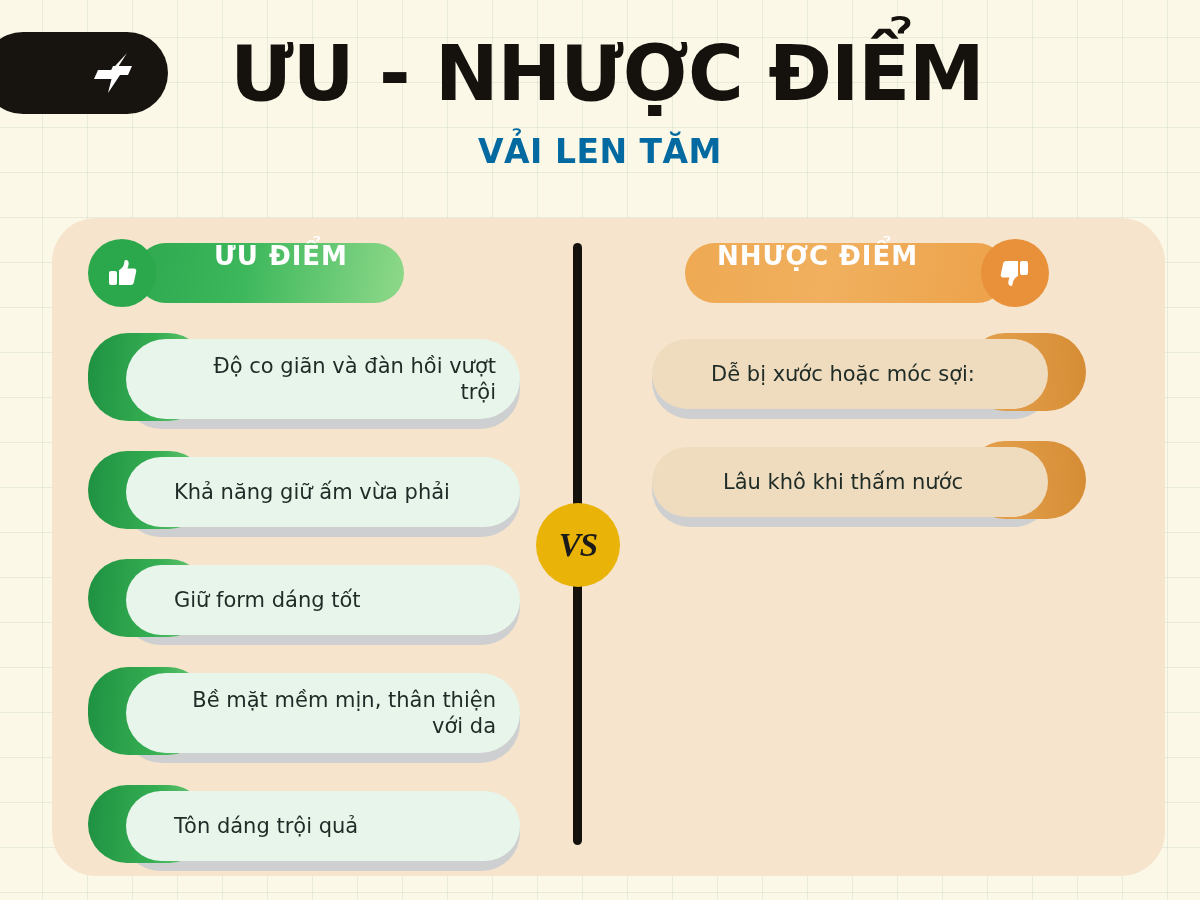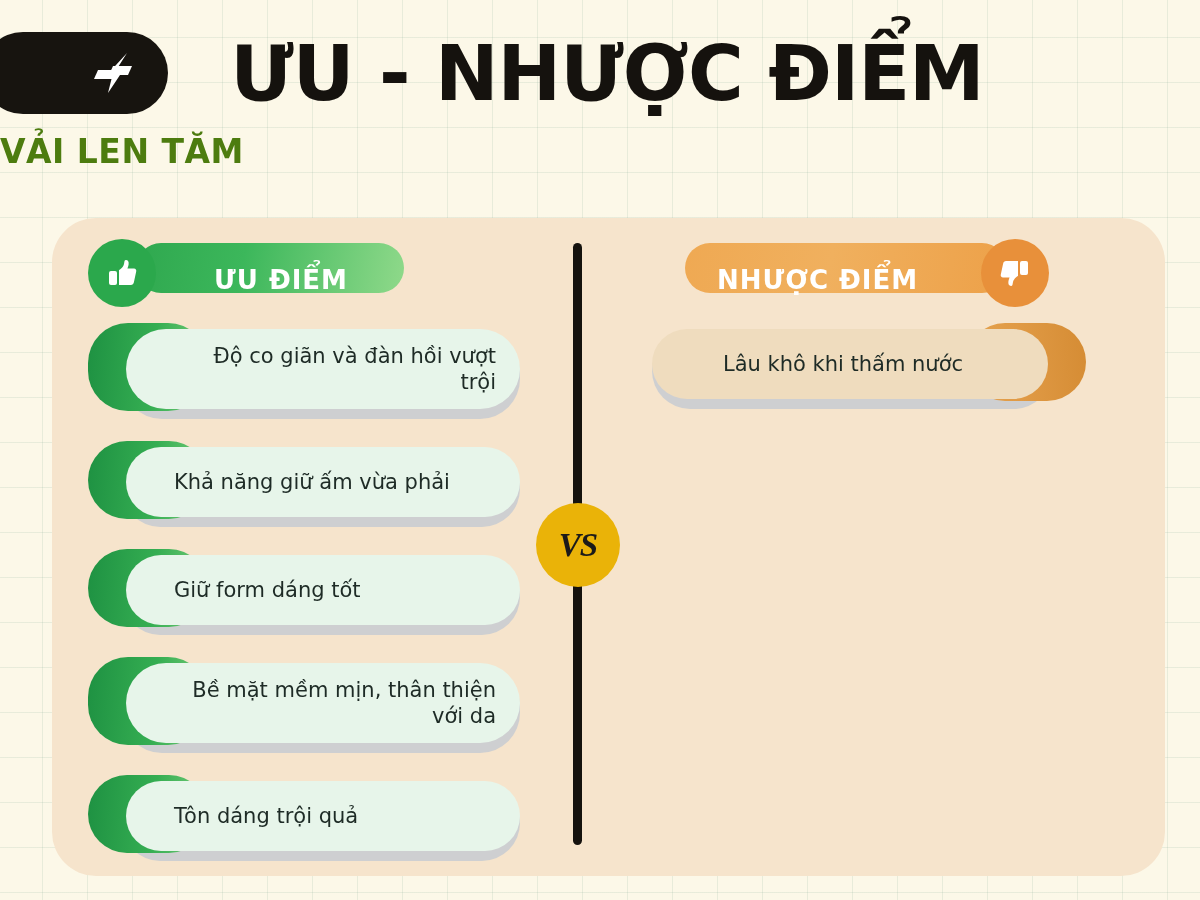--- a/index.html
+++ b/index.html
@@ -39,45 +39,46 @@
     text-align:center;
     font-family:"DejaVu Sans", sans-serif;
     font-weight:bold;
     font-size:76px;
     letter-spacing:-1px;
     color:#15120E;
     line-height:1;
   }
   #subtitle {
     position:absolute; top:135px; left:0; right:0;
+    text-align:center;
     font-weight:bold;
     font-size:33px;
     letter-spacing:0.5px;
-    color:#4d7c0f;
+    color:#0369a1;
     line-height:1;
   }
 
   
   #panel {
     position:absolute;
     left:52px; top:218px;
     width:1113px; height:658px;
     background:#F6E4CC;
     border-radius:44px;
   }
 
   
   #pros-col { position:absolute; left:88px;  top:243px; width:432px; }
   #cons-col { position:absolute; left:652px; top:243px; width:434px; }
 
   
   .badge {
     position:relative;
-    height:50px;
-    display:flex; align-items:flex-end;
+    height:60px;
+    display:flex; align-items:flex-start;
   }
   .badge-label {
     font-weight:bold;
     font-size:26px;
     letter-spacing:1px;
     color:#FFFFFF;
     line-height:1;
     white-space:nowrap;
   }
 
@@ -285,22 +286,29 @@
   <div class="badge" id="cons-badge">
     <span class="badge-label">NHƯỢC ĐIỂM</span>
     <div id="cons-icon">
       <svg width="36" height="36" viewBox="0 0 36 36" aria-hidden="true">
         <rect x="23" y="6" width="8" height="14" rx="2" fill="#FFFFFF"></rect>
         <path d="M21 6 L21 21 C21 21 17 23 16 27 C15.4 29.5 15.8 31 14 31 C12 31 11 29.2 11.4 26.6 C11.7 24.6 12.6 22.6 12.6 22.6 L6 22.6 C4.3 22.6 3.4 21.2 3.8 19.6 L6.1 8.7 C6.4 7.1 7.5 6 9.1 6 Z" fill="#FFFFFF"></path>
       </svg>
     </div>
   </div>
 
-
   <div class="item cons-item">
     <div class="item-shadow"></div>
     <div class="item-accent"></div>
     <div class="item-body">
+      <span class="item-text">Dễ bị xước hoặc móc sợi:</span>
+    </div>
+  </div>
+
+  <div class="item cons-item">
+    <div class="item-shadow"></div>
+    <div class="item-accent"></div>
+    <div class="item-body">
       <span class="item-text">Lâu khô khi thấm nước</span>
     </div>
   </div>
 
 </div>
 
 </body></html>

